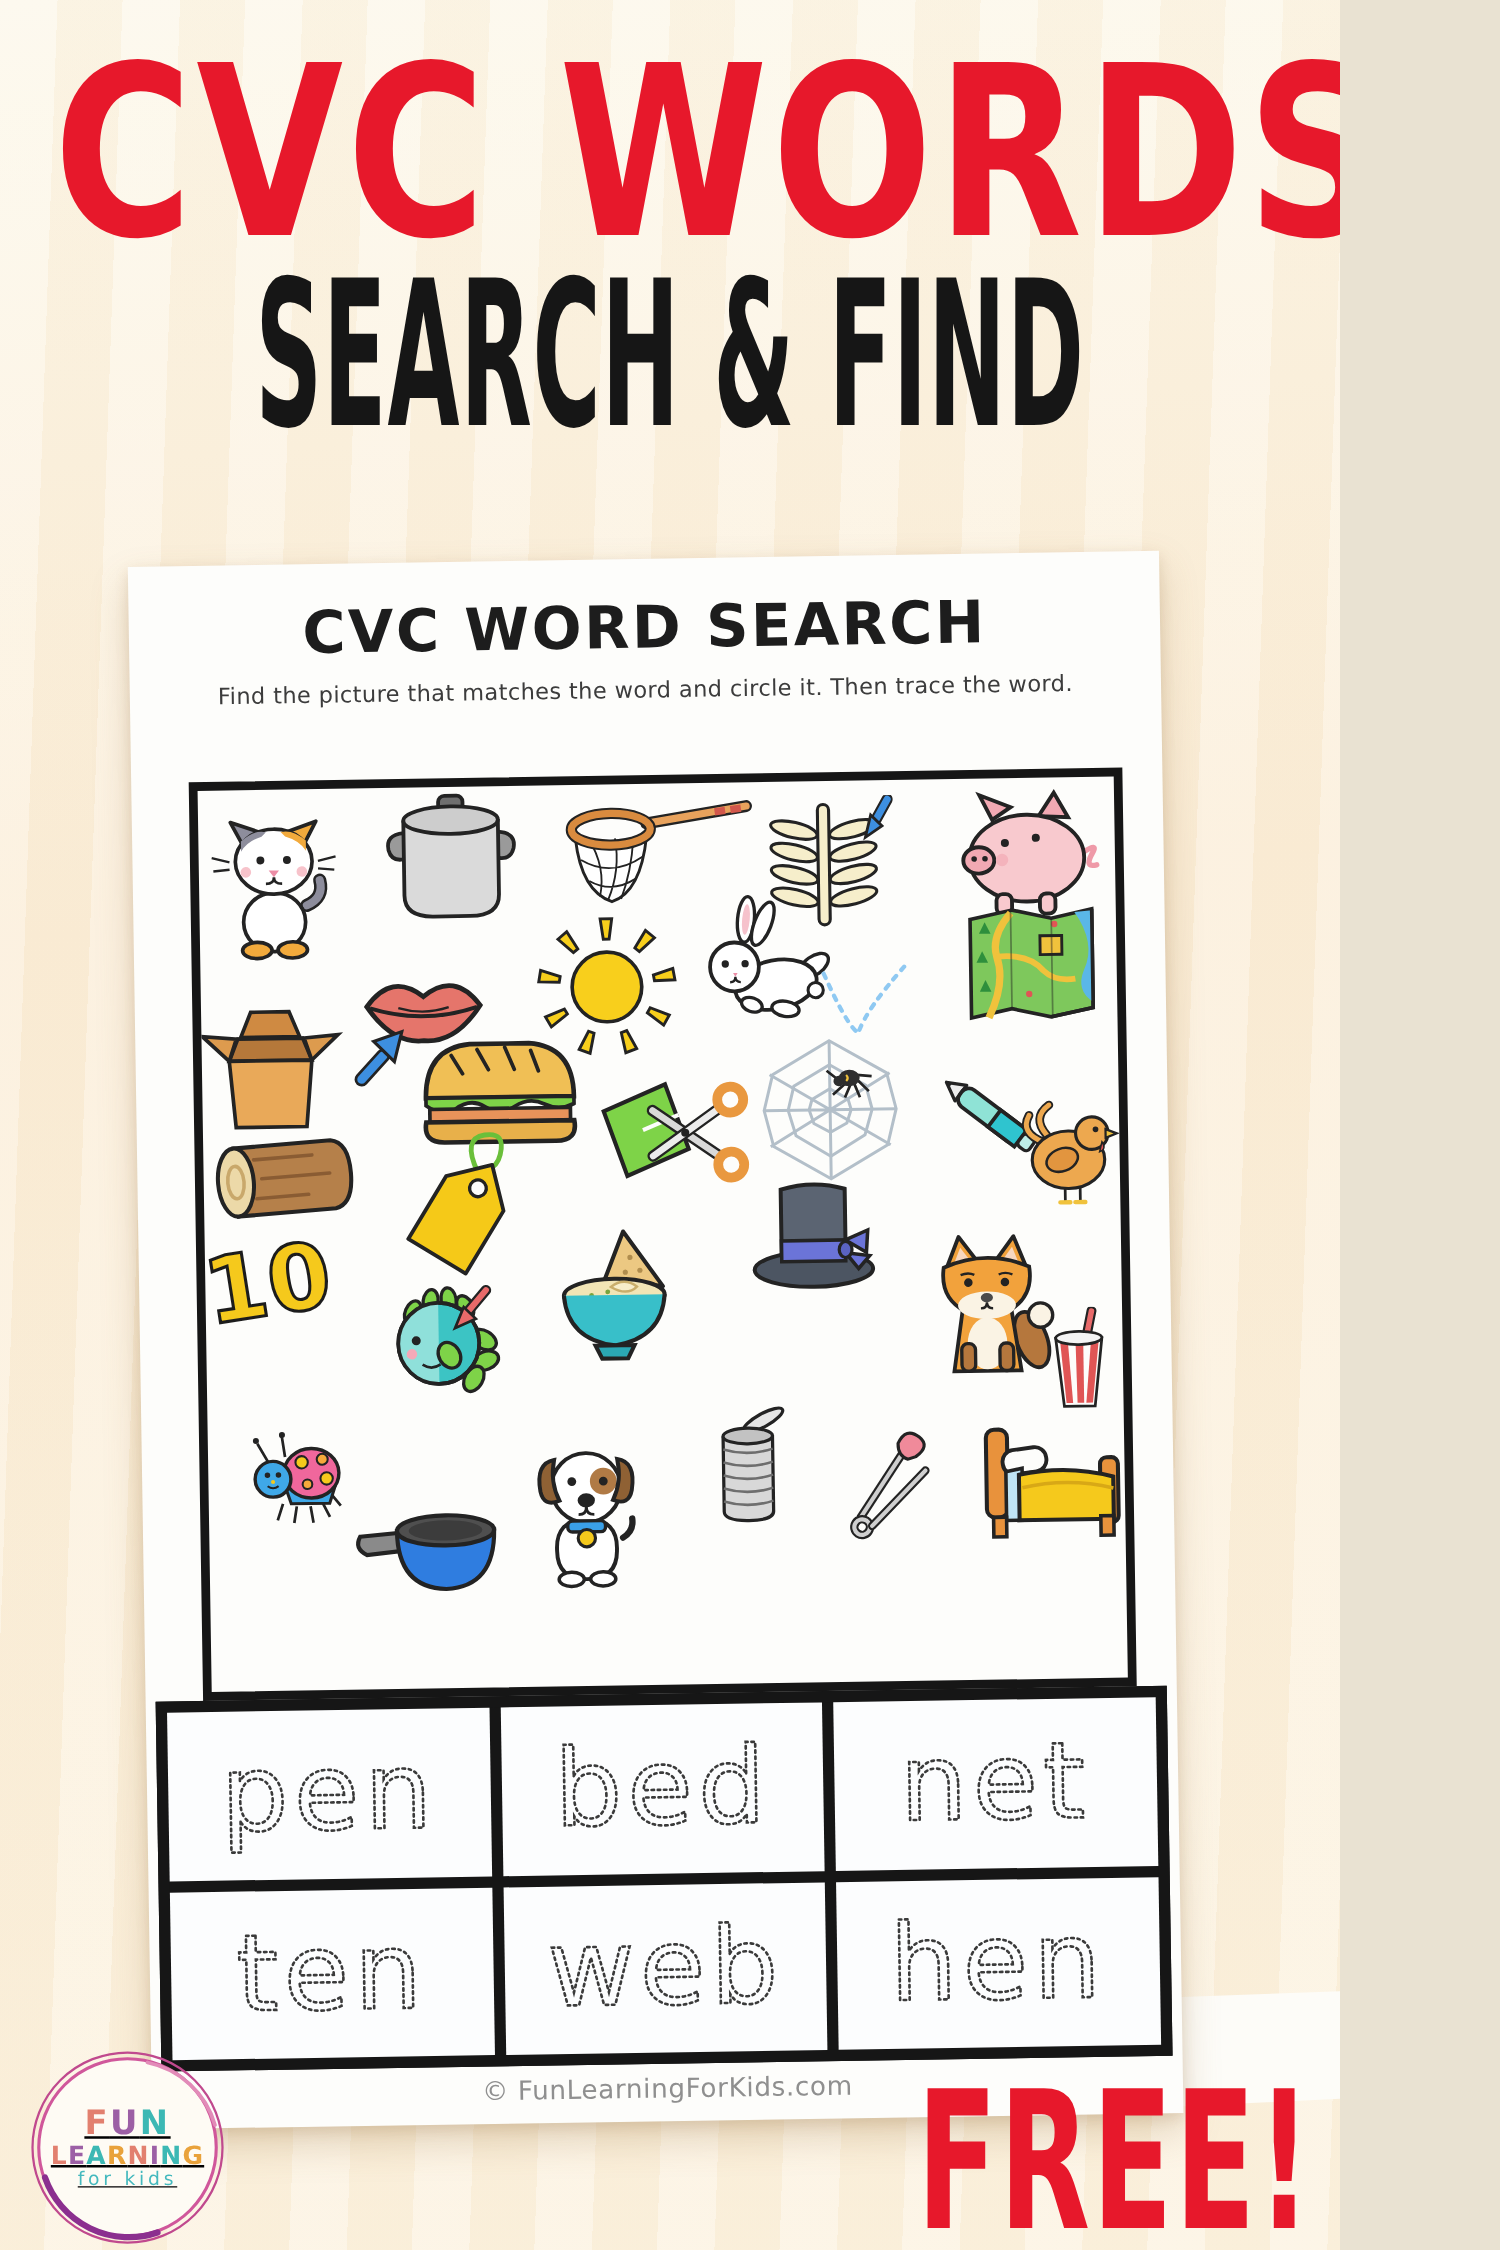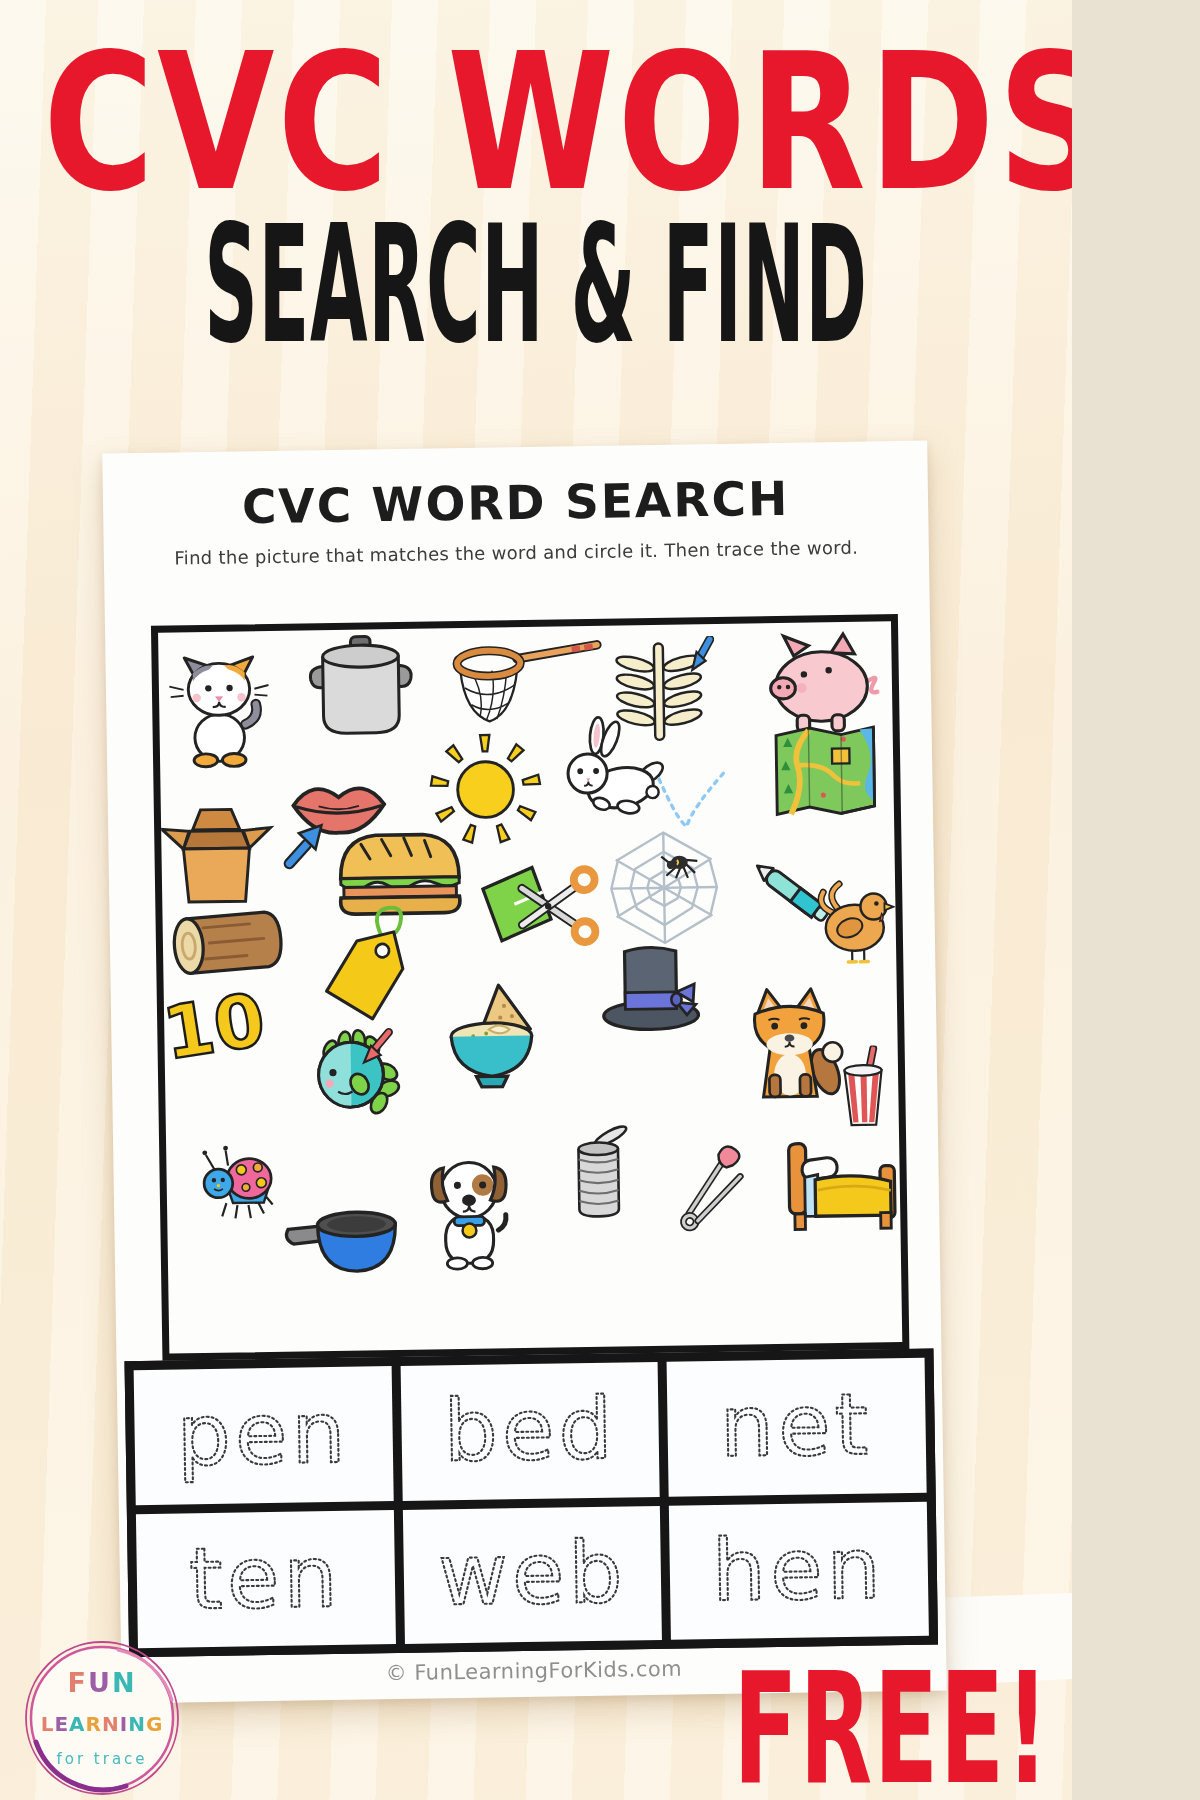--- a/index.html
+++ b/index.html
@@ -29,21 +29,21 @@
   .pic{position:absolute;transform:translate(-50%,-50%);}
   .pic svg{width:100%;height:100%;display:block;}
   .grid{position:absolute;left:8px;top:908px;width:809px;height:296px;box-sizing:border-box;
     border:9px solid #161616;background:#161616;display:grid;
     grid-template-columns:repeat(3,1fr);grid-template-rows:repeat(2,1fr);gap:9px;}
   .cell{background:#fcfdfe;display:flex;align-items:center;justify-content:center;overflow:hidden;}
   .cell svg{width:96%;height:92%;}
   .copy{position:absolute;top:1212px;left:0;width:100%;text-align:center;font-size:21px;color:#8f8f8f;letter-spacing:.5px;}
   .logo{position:absolute;left:22px;top:1638px;width:160px;height:160px;}
   .logo > svg{position:absolute;inset:0;width:100%;height:100%;}
-  .logo-text{position:absolute;inset:0;display:flex;flex-direction:column;align-items:center;justify-content:center;gap:18px;}
+  .logo-text{position:absolute;inset:0;display:flex;flex-direction:column;align-items:center;justify-content:center;gap:2px;text-decoration:underline;}
   .logo-l1{font-size:27px;font-weight:bold;letter-spacing:2px;line-height:1;}
   .logo-l2{font-size:20px;font-weight:bold;letter-spacing:1px;line-height:1;}
   .logo-l3{font-size:15px;letter-spacing:3px;color:#45b9be;line-height:1;}
   .free{position:absolute;right:22px;top:1652px;font-size:118px;font-weight:bold;color:#e7182b;
     line-height:1;transform:scale(.8,1.3);transform-origin:100% 0;letter-spacing:2px;white-space:nowrap;}
 </style>
 </head>
 <body>
 
 <div id="page">
@@ -486,19 +486,19 @@
   <div class="logo">
     <svg viewBox="0 0 160 160">
       <circle cx="80" cy="80" r="71" fill="#fefbf4" stroke="#d0579b" stroke-width="2.5"></circle>
       <circle cx="80" cy="80" r="76" fill="none" stroke="#c0498e" stroke-width="1.8"></circle>
       <path d="M14 104 A71 71 0 0 0 104 148" fill="none" stroke="#8b2f8f" stroke-width="5" stroke-linecap="round"></path>
       <path d="M150 62 A71 71 0 0 0 96 12" fill="none" stroke="#e28bb8" stroke-width="3" stroke-linecap="round"></path>
     </svg>
     <div class="logo-text">
       <div class="logo-l1"><span style="color: rgb(226, 128, 111);">F</span><span style="color: rgb(156, 95, 165);">U</span><span style="color: rgb(60, 184, 180);">N</span></div>
       <div class="logo-l2"><span style="color: rgb(226, 128, 111);">L</span><span style="color: rgb(156, 95, 165);">E</span><span style="color: rgb(60, 184, 180);">A</span><span style="color: rgb(233, 162, 59);">R</span><span style="color: rgb(226, 128, 111);">N</span><span style="color: rgb(156, 95, 165);">I</span><span style="color: rgb(60, 184, 180);">N</span><span style="color: rgb(233, 162, 59);">G</span></div>
-      <div class="logo-l3">for trace</div>
+      <div class="logo-l3">for kids</div>
     </div>
   </div>
 
   <div class="free">FREE!</div>
 
 </div>
 
 </body></html>

